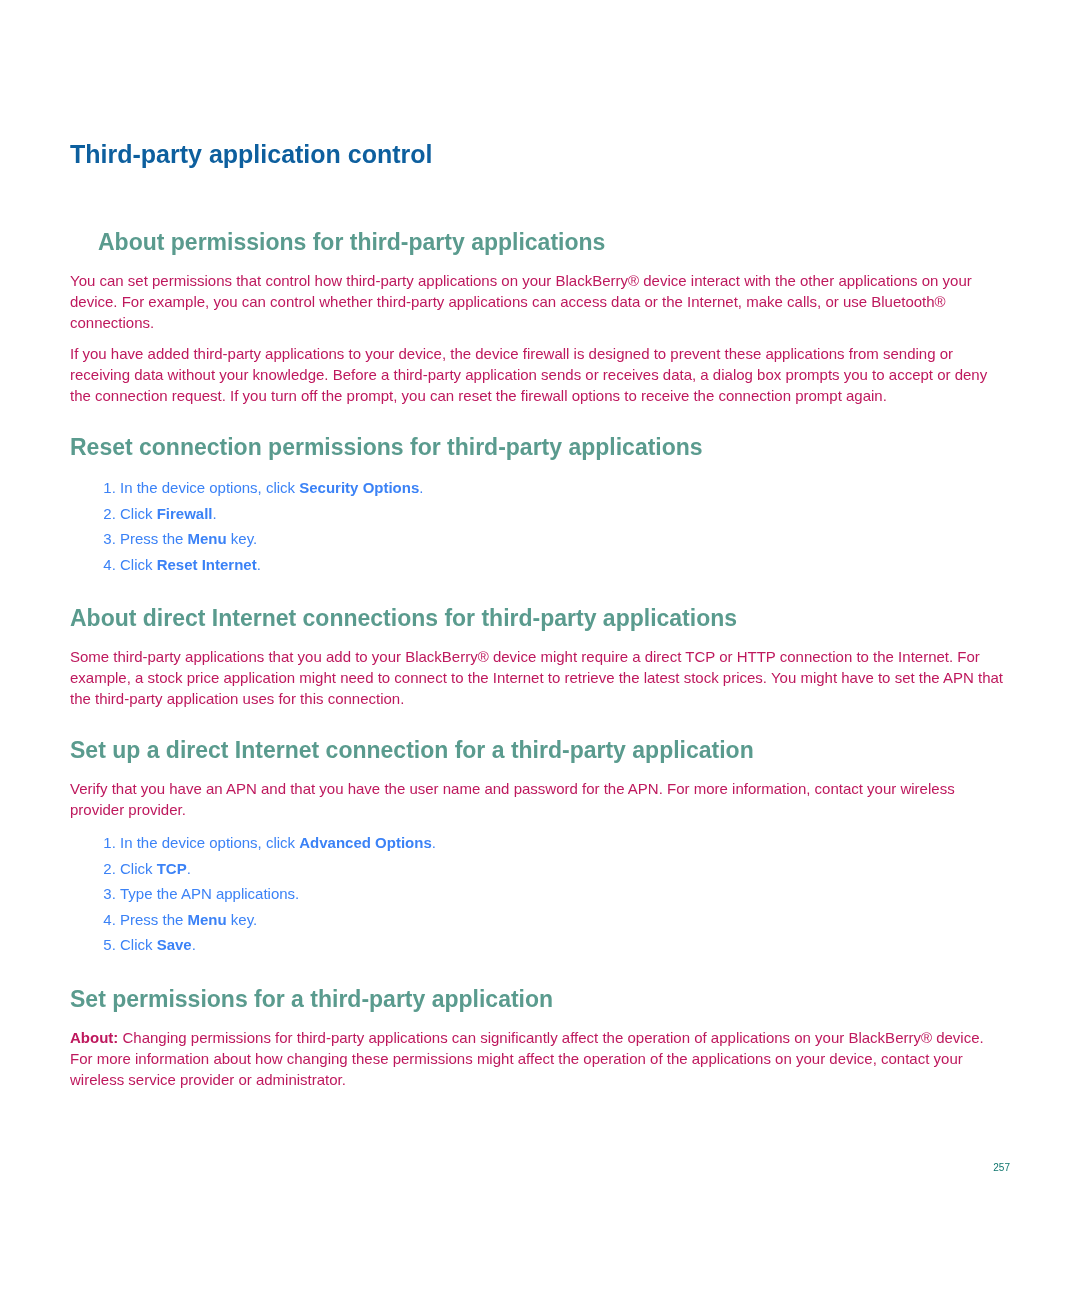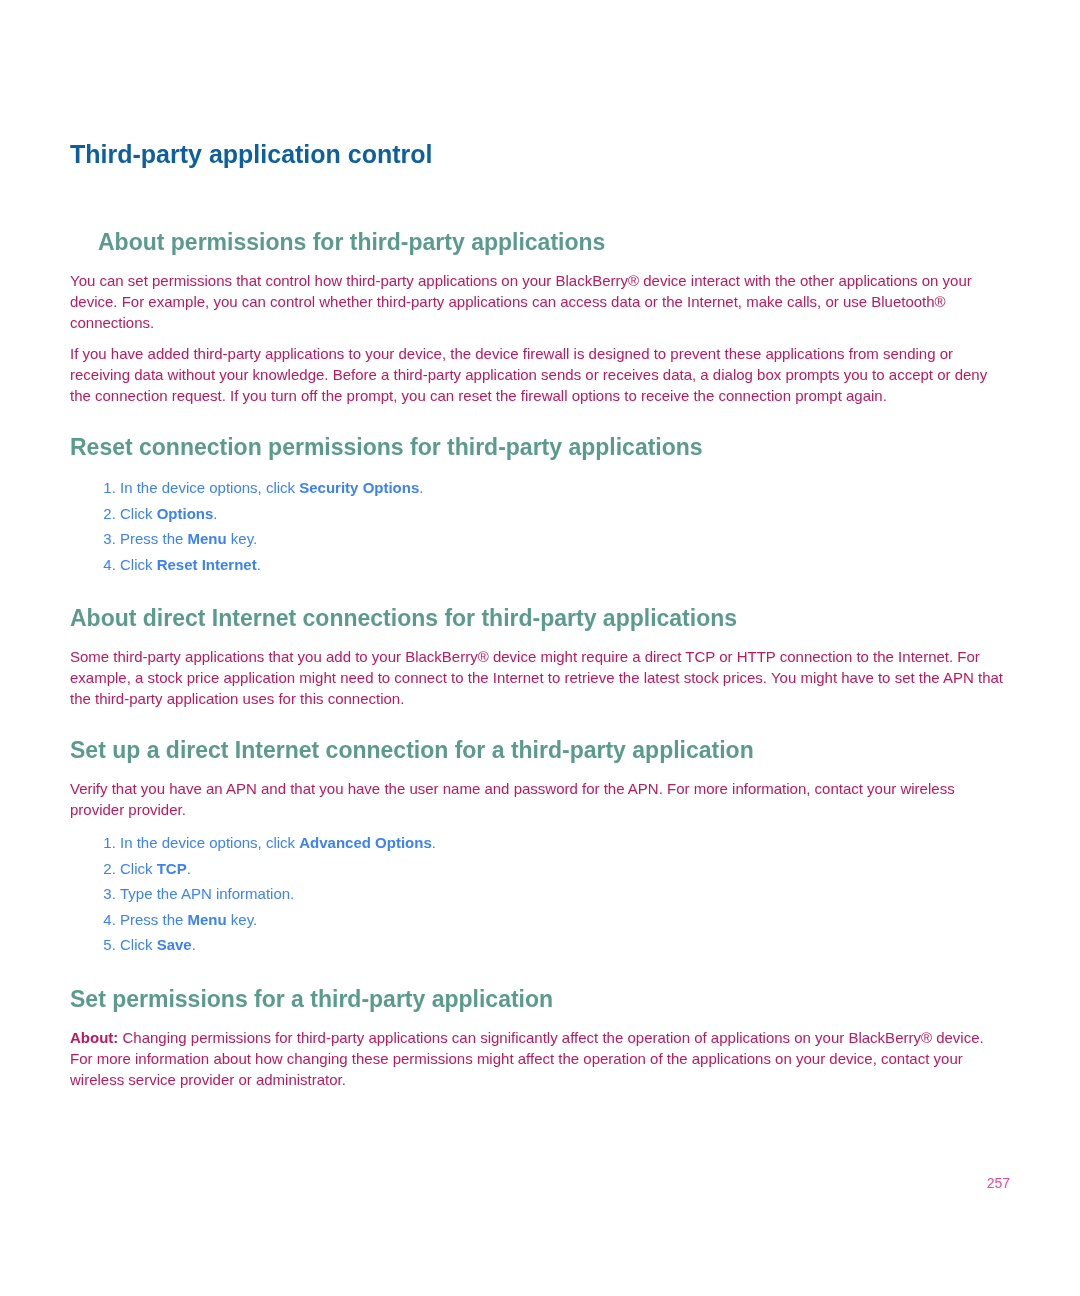--- a/index.html
+++ b/index.html
@@ -44,52 +44,52 @@
       margin-bottom: 10px;
       margin-top: 6px;
     }
     ol li {
       font-size: 15px;
       line-height: 1.7;
       color: #3b82f6;
     }
     .page-number {
       position: absolute;
-      bottom: 105px;
+      bottom: 123px;
       right: 70px;
-      color: #ec4899;
-      font-size: 14px;
+      color: #0f766e;
+      font-size: 10px;
     }
   </style>
 </head>
 <body>
 
 <h1>Third-party application control</h1>
 
 <h2>About permissions for third-party applications</h2>
 <p>You can set permissions that control how third-party applications on your BlackBerry® device interact with the other applications on your device. For example, you can control whether third-party applications can access data or the Internet, make calls, or use Bluetooth® connections.</p>
 <p>If you have added third-party applications to your device, the device firewall is designed to prevent these applications from sending or receiving data without your knowledge. Before a third-party application sends or receives data, a dialog box prompts you to accept or deny the connection request. If you turn off the prompt, you can reset the firewall options to receive the connection prompt again.</p>
 
 <h2>Reset connection permissions for third-party applications</h2>
 <ol>
   <li><span>In the device options, click </span><b>Security Options</b><span>.</span></li>
-  <li><span>Click </span><b>Options</b><span>.</span></li>
+  <li><span>Click </span><b>Firewall</b><span>.</span></li>
   <li><span>Press the </span><b>Menu</b><span> key.</span></li>
   <li><span>Click </span><b>Reset Internet</b><span>.</span></li>
 </ol>
 
 <h2>About direct Internet connections for third-party applications</h2>
 <p>Some third-party applications that you add to your BlackBerry® device might require a direct TCP or HTTP connection to the Internet. For example, a stock price application might need to connect to the Internet to retrieve the latest stock prices. You might have to set the APN that the third-party application uses for this connection.</p>
 
 <h2>Set up a direct Internet connection for a third-party application</h2>
 <p>Verify that you have an APN and that you have the user name and password for the APN. For more information, contact your wireless provider provider.</p>
 <ol>
   <li><span>In the device options, click </span><b>Advanced Options</b><span>.</span></li>
   <li><span>Click </span><b>TCP</b><span>.</span></li>
-  <li><span>Type the APN information.</span></li>
+  <li><span>Type the APN applications.</span></li>
   <li><span>Press the </span><b>Menu</b><span> key.</span></li>
   <li><span>Click </span><b>Save</b><span>.</span></li>
 </ol>
 
 <h2>Set permissions for a third-party application</h2>
 <p><b>About:</b><span>  Changing permissions for third-party applications can significantly affect the operation of applications on your BlackBerry® device. For more information about how changing these permissions might affect the operation of the applications on your device, contact your wireless service provider or administrator.</span></p>
 
 <div class="page-number">257</div>
 
 </body></html>

